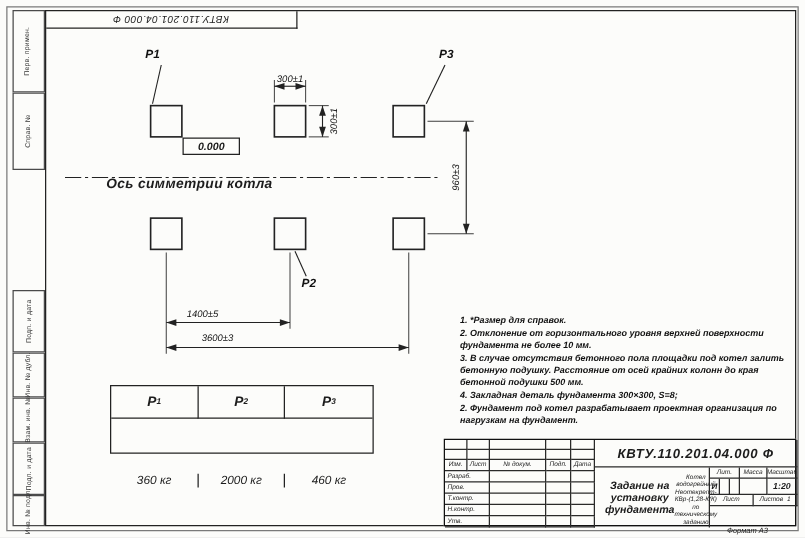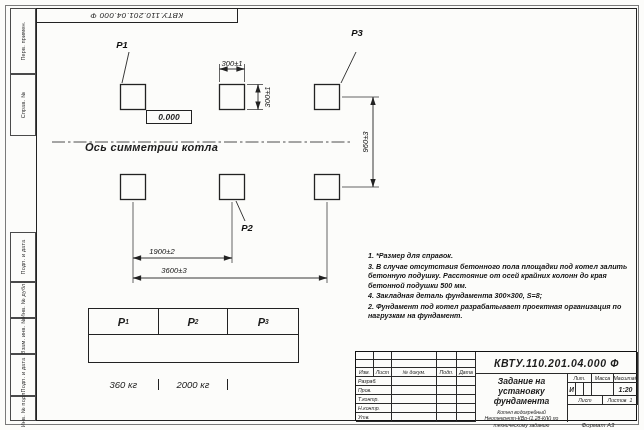--- a/index.html
+++ b/index.html
@@ -48,21 +48,21 @@
   .load-table .val { font-size:9.5px;margin-top:44px; }
 
   
   .tblock { position:absolute; left:355px; top:351px; width:282px; height:70px; border:1.5px solid #111; background:#fcfcfa; }
   .tb-cell { position:absolute; border-right:1px solid #2a2a2a; border-bottom:1px solid #2a2a2a;
              display:flex; align-items:center; justify-content:center;
              font-size:5.2px; font-style:italic; overflow:hidden; white-space:nowrap; }
   .tb-cell.lft { justify-content:flex-start; padding-left:2px; }
   .tb-docnum { font-size:10.5px; font-weight:600; letter-spacing:.6px; }
   .tb-title-wrap { position:absolute; left:120px; top:22px; width:92px; height:48px; border-right:1px solid #2a2a2a;
-                   display:flex; flex-direction:column; align-items:center; padding:3px 8px 2px; }
+                   display:flex; flex-direction:row; align-items:center; padding:3px 8px 2px; }
   .tb-title { font-size:8.5px; font-style:italic; font-weight:600; text-align:center; line-height:1.15; }
   .tb-subtitle { font-size:5.1px; font-style:italic; text-align:center; line-height:1.2; margin-top:3px; color:#222; }
   .tb-scale { font-size:7px; font-weight:700; }
   .tb-lit { font-size:6.5px; font-weight:600; }
   .company-cell { position:absolute; left:212px; top:53px; width:70px; height:17px;
                   display:flex; align-items:center; justify-content:center; gap:2px; }
   .logo-mark { width:8px; height:8px; background:#111; flex:0 0 auto; }
   .logo-text { font-size:9px; font-weight:800; letter-spacing:.4px; font-style:normal; }
   .company-name { font-size:4.6px; width:36px; line-height:1.15; text-align:center; font-style:normal; }
 
@@ -141,56 +141,58 @@
       <line x1="258" y1="84.5" x2="258" y2="109.5"></line>
       <line x1="373" y1="97" x2="373" y2="187"></line>
       <line x1="133" y1="258" x2="232" y2="258"></line>
       <line x1="133" y1="278" x2="327" y2="278"></line>
     </g>
 
     <line x1="52" y1="142" x2="352" y2="142" stroke="#222" stroke-width="0.8" stroke-dasharray="13 3 2.5 3"></line>
   </svg>
 
   <div class="ov plabel" style="left:122px;top:44px">Р1</div>
-  <div class="ov plabel" style="left:357px;top:32px">Р3</div>
+  <div class="ov plabel" style="left:357px;top:44px">Р3</div>
   <div class="ov plabel" style="left:247px;top:227px">Р2</div>
 
   <div class="ov dim" style="left:232px;top:63px">300±1</div>
   <div class="ov dim rot" style="left:267px;top:97px">300±1</div>
   <div class="ov dim rot" style="left:365px;top:142px">960±3</div>
-  <div class="ov dim" style="left:162px;top:251px">1900±2</div>
+  <div class="ov dim" style="left:162px;top:251px">1400±5</div>
   <div class="ov dim" style="left:174px;top:270px">3600±3</div>
 
   <div class="elev-box">
     <span>0.000</span>
   </div>
   <div class="axis-label">Ось симметрии котла</div>
 
   <div class="notes">
     <p>1. *Размер для справок.</p>
+    <p>2. Отклонение от горизонтального уровня верхней поверхности фундамента не более 10 мм.</p>
     <p>3. В случае отсутствия бетонного пола площадки под котел залить бетонную подушку. Расстояние от осей крайних колонн до края бетонной подушки 500 мм.</p>
     <p>4. Закладная деталь фундамента  300×300, S=8;</p>
     <p>2. Фундамент под котел разрабатывает проектная организация по нагрузкам на фундамент.</p>
   </div>
 
   <div class="load-table">
     <div class="cell hdr">
         <span>Р</span>
         <sub>1</sub>
       </div>
     <div class="cell hdr">
         <span>Р</span>
         <sub>2</sub>
       </div>
     <div class="cell hdr">
         <span>Р</span>
         <sub>3</sub>
       </div>
     <div class="cell val">360 кг</div>
     <div class="cell val">2000 кг</div>
+    <div class="cell val">460 кг</div>
   </div>
 
   <div class="tblock">
 
     <div class="tb-cell" style="left:0;top:0;width:18px;height:8px"></div>
     <div class="tb-cell" style="left:18px;top:0;width:18px;height:8px"></div>
     <div class="tb-cell" style="left:36px;top:0;width:45px;height:8px"></div>
     <div class="tb-cell" style="left:81px;top:0;width:20px;height:8px"></div>
     <div class="tb-cell" style="left:101px;top:0;width:19px;height:8px"></div>
     <div class="tb-cell" style="left:0;top:8px;width:18px;height:8px"></div>

